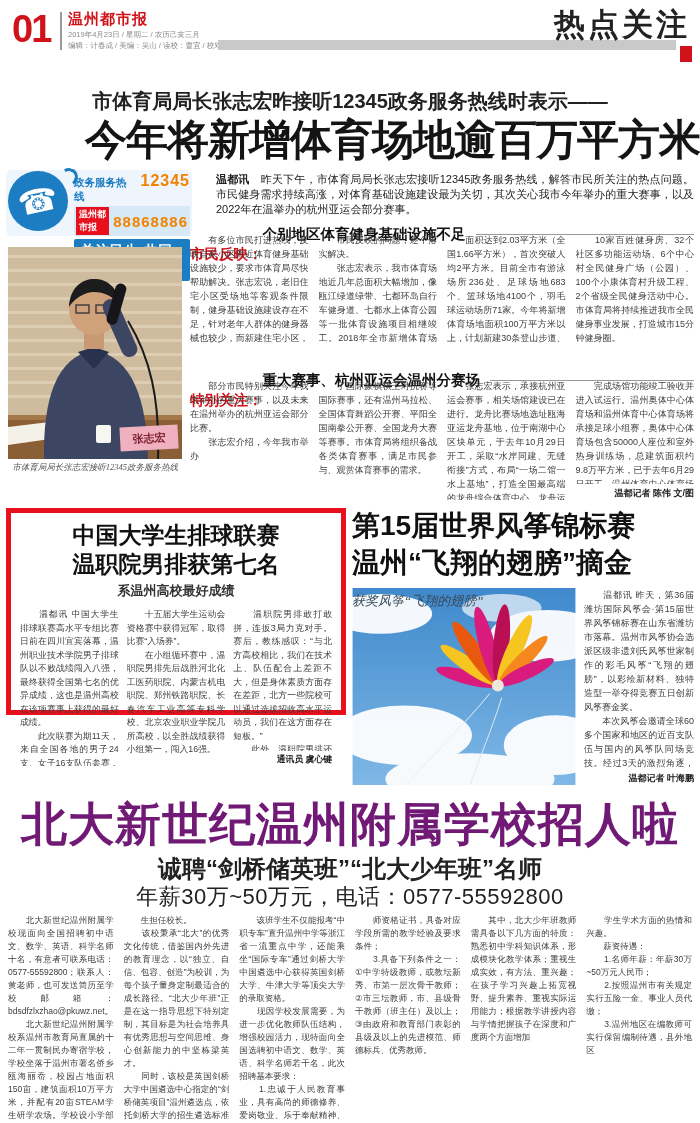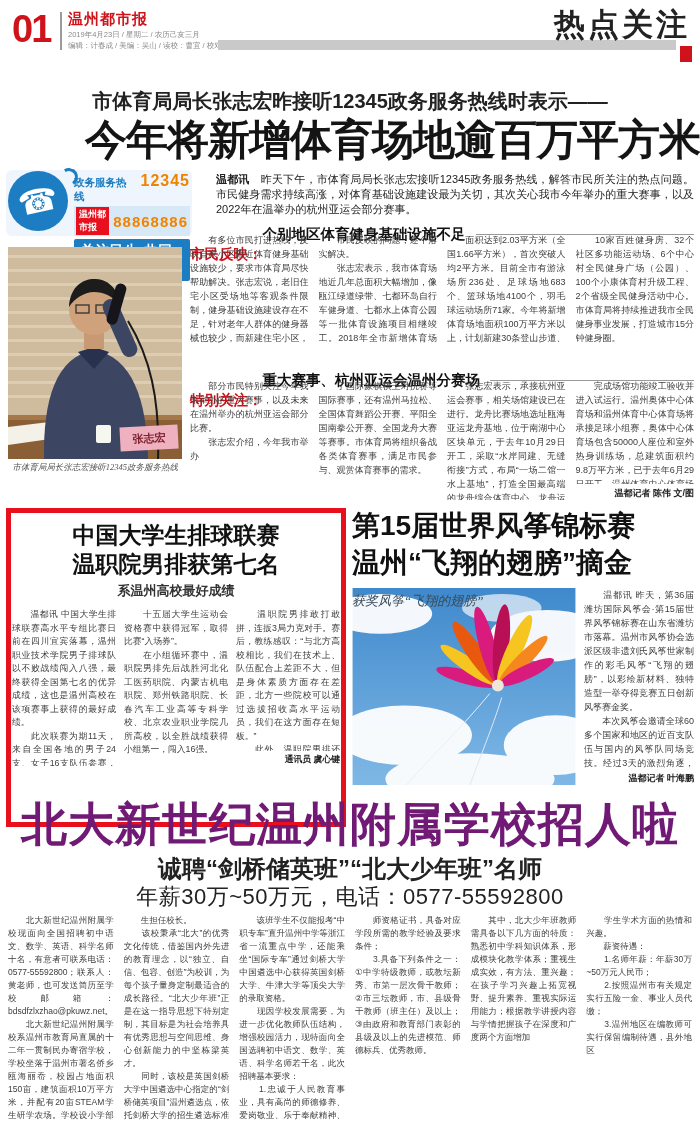--- a/index.html
+++ b/index.html
@@ -47,21 +47,21 @@
   .colflex{display:flex;flex-direction:column;white-space:normal;}
   .colflex .colbody{flex:1;overflow:hidden;text-align:justify;white-space:pre-line;}
   .byline{font-weight:700;text-align:right;color:#222;padding-top:2px;white-space:nowrap;}
   #sec1-head{top:205px;} #sec1-cols{left:190px;top:233px;width:504px;height:112px;}
   #sec2-head{top:351px;} #sec2-cols{left:190px;top:379px;width:504px;height:121px;}
   
   .photo1{position:absolute;left:8px;top:247px;width:174px;height:212px;overflow:hidden;}
   .photo1 svg{display:block;width:100%;height:100%;}
   .photo1-cap{position:absolute;left:4px;top:462px;width:182px;text-align:center;font-size:8.5px;font-style:italic;color:#555;font-family:"Liberation Serif","DejaVu Serif",serif;}
   
-  .vbox{position:absolute;left:6px;top:508px;width:340px;height:319px;border:5px solid var(--boxred);background:#fff;padding:8px 1px 6px;}
+  .vbox{position:absolute;left:6px;top:508px;width:340px;height:207px;border:5px solid var(--boxred);background:#fff;padding:8px 9px 6px;}
   .vb-title{text-align:center;font-size:23px;font-weight:900;line-height:29px;color:#111;}
   .vb-sub{text-align:center;font-size:13px;font-weight:700;color:#333;margin-top:3px;}
   .vb-cols{display:flex;gap:8px;margin-top:8px;height:158px;}
   .vb-cols .col{font-size:8.8px;line-height:13.5px;}
   
   .kite-title{position:absolute;left:352px;top:507px;width:344px;font-size:28px;font-weight:900;line-height:37px;color:#111;}
   .kite-photo{position:absolute;left:352px;top:588px;width:224px;height:197px;overflow:hidden;}
   .kite-photo svg{display:block;width:100%;height:100%;}
   .kite-cap{position:absolute;left:0;top:4px;font-size:13px;font-style:italic;color:#394a5a;font-family:"Liberation Serif","DejaVu Serif",serif;}
   .kite-text{position:absolute;left:584px;top:588px;width:110px;height:197px;font-size:9px;line-height:14px;color:var(--body);}

